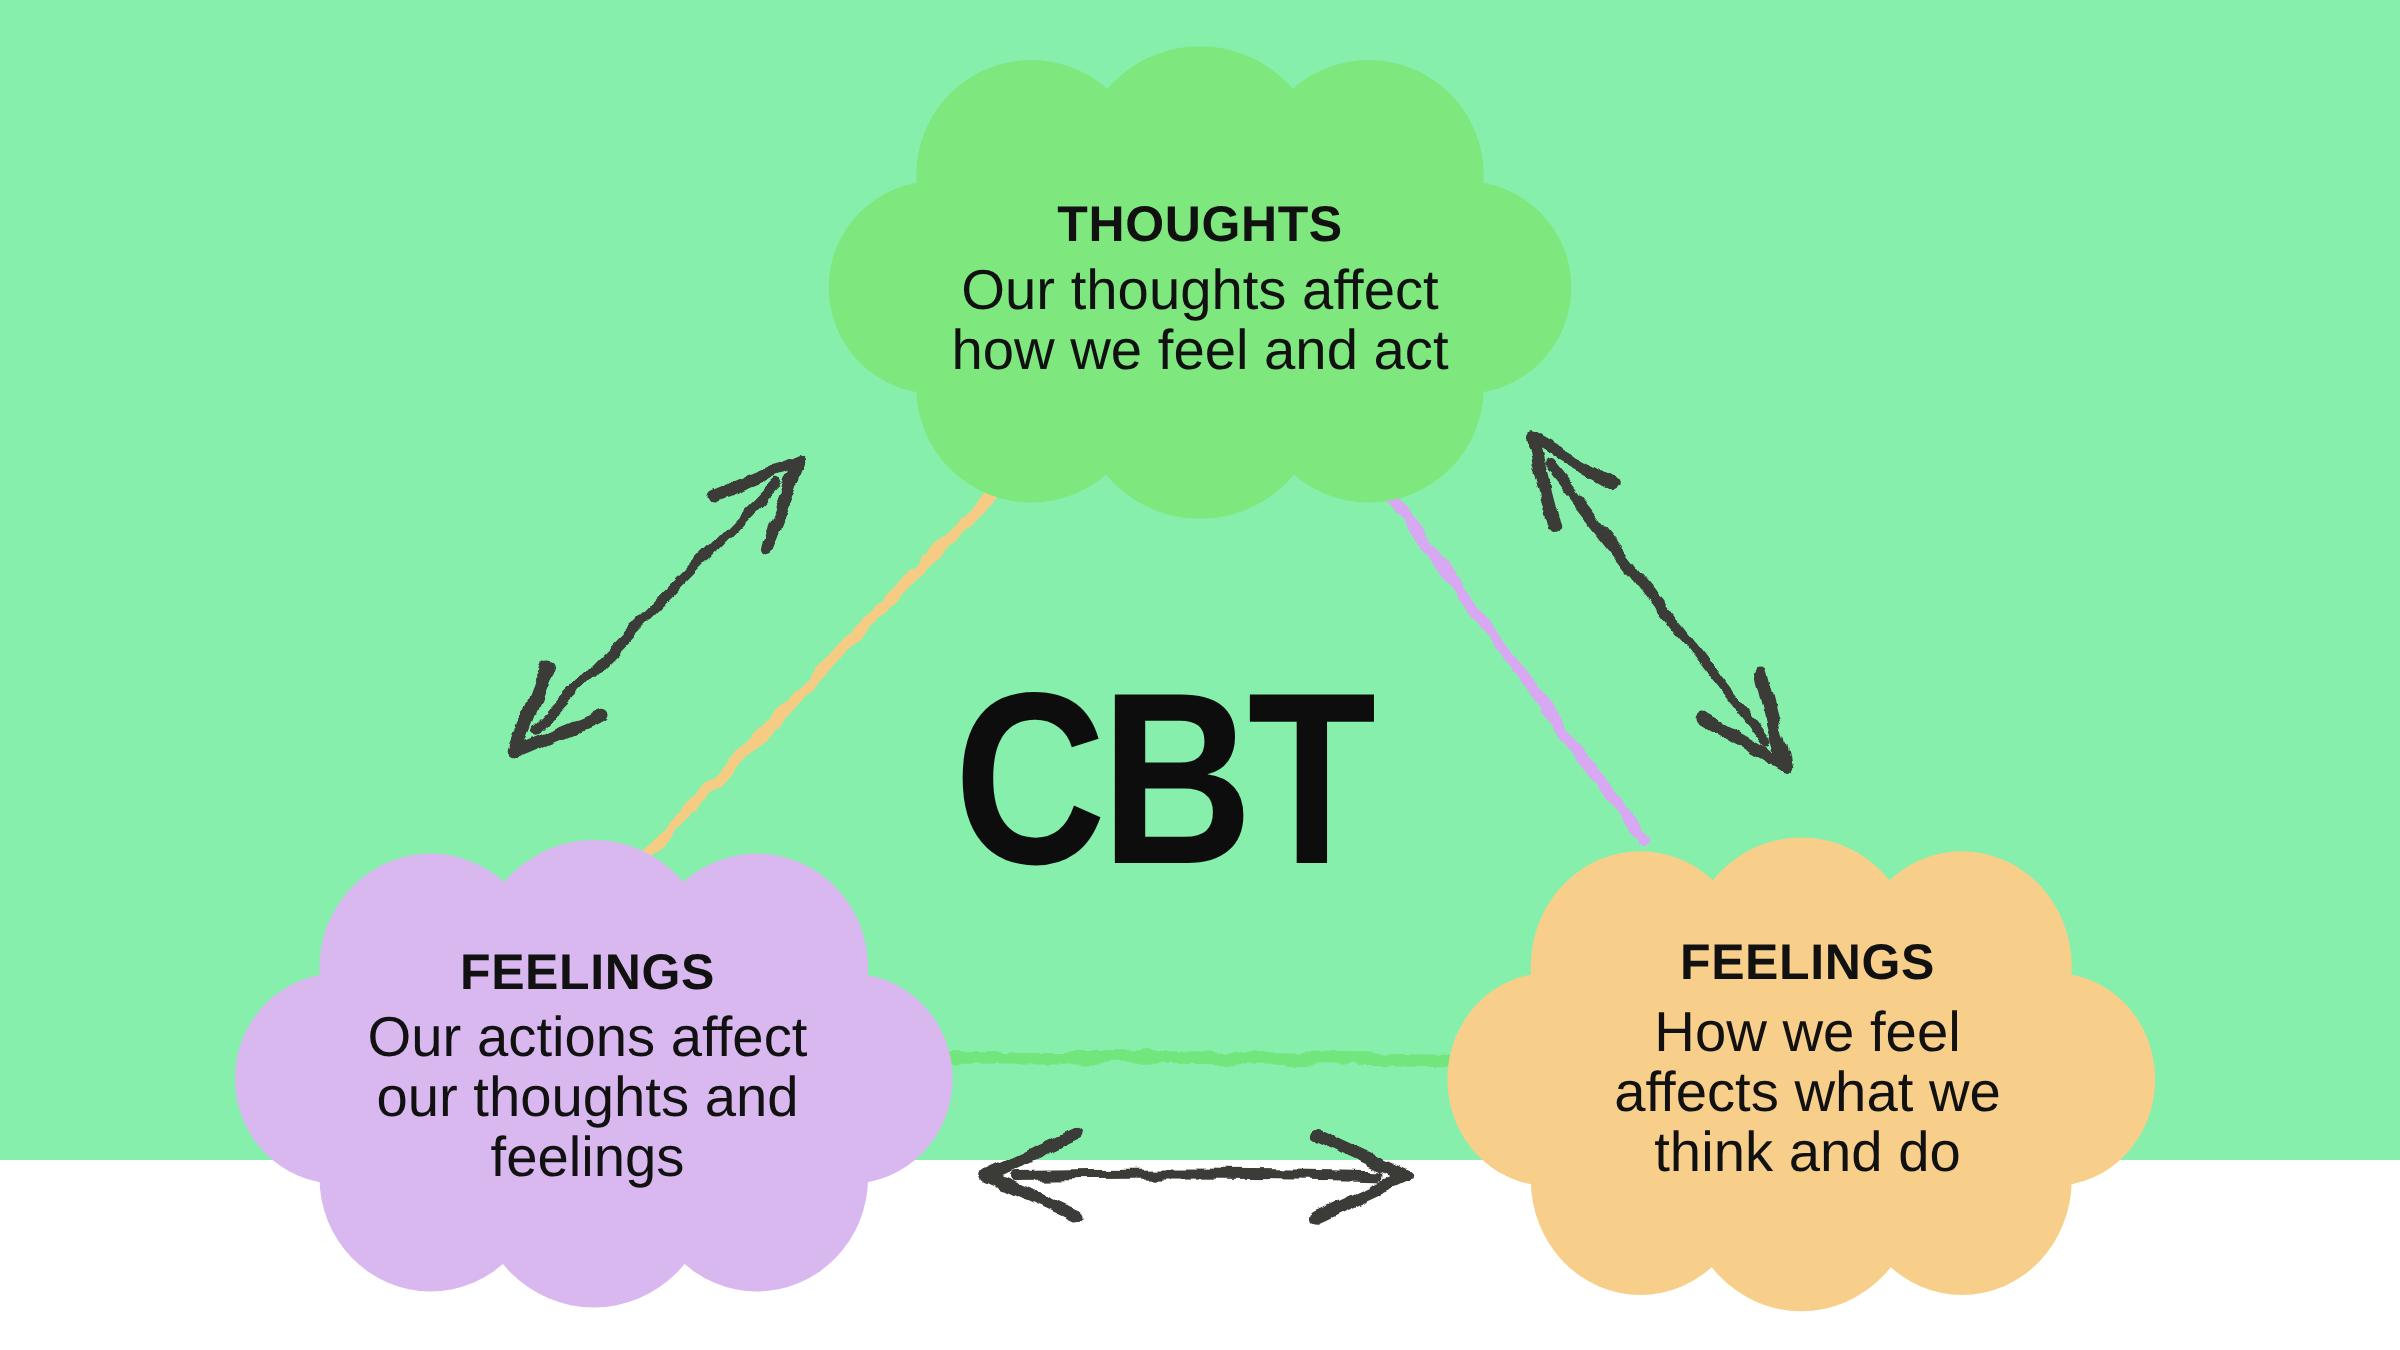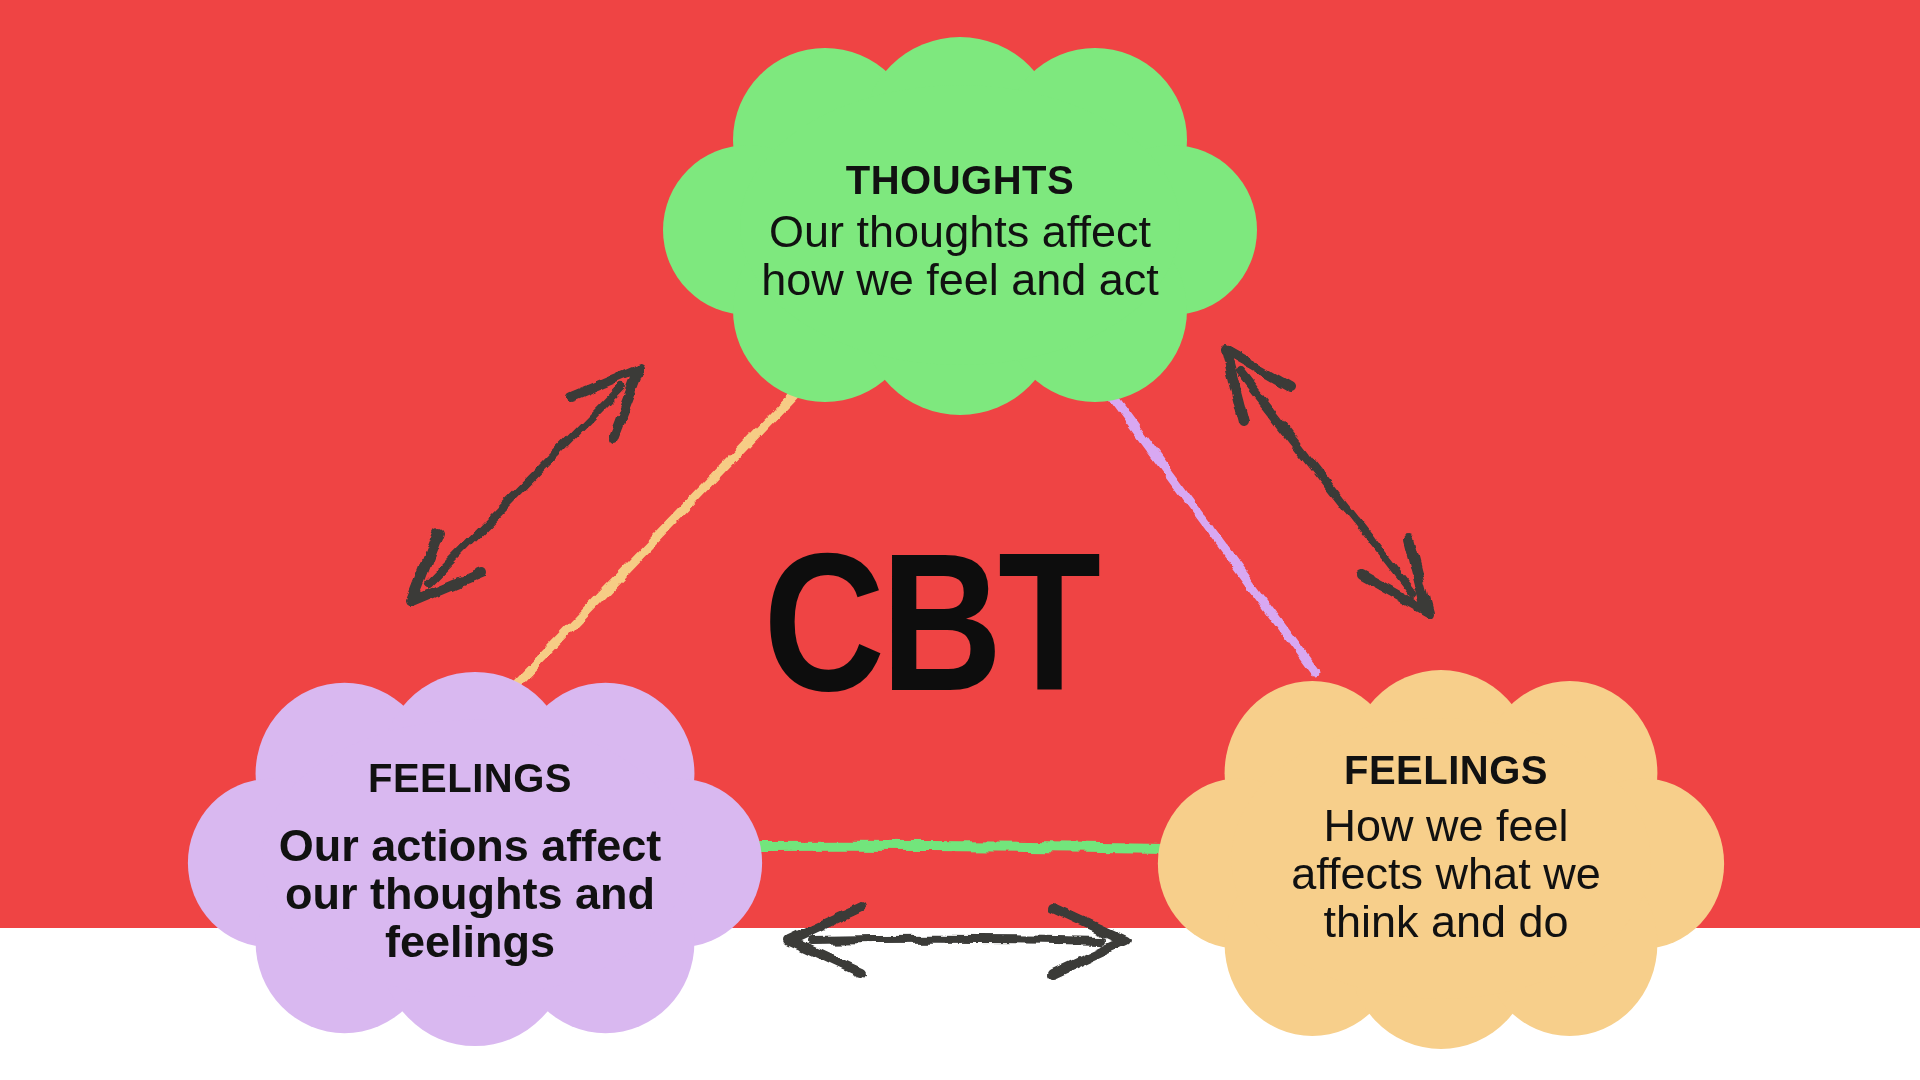--- a/index.html
+++ b/index.html
@@ -5,21 +5,21 @@
   html, body { margin: 0; padding: 0; }
   body {
     width: 1920px; height: 1080px;
     background: #ffffff;
     font-family: "Liberation Sans", "DejaVu Sans", sans-serif;
     overflow: hidden;
   }
   .canvas {
     position: relative;
     width: 1920px; height: 928px;
-    background: #ef4444;
+    background: #86efac;
   }
   svg.art {
     position: absolute;
     left: 0; top: 0;
     width: 1920px; height: 1080px;
     display: block;
   }
   .cloud-text {
     position: absolute;
     text-align: center;
@@ -35,21 +35,21 @@
   }
   .cloud-body {
     font-size: 45px;
     line-height: 48px;
     font-weight: normal;
     white-space: pre-line;
   }
   .text-thoughts { left: 660px; top: 156px; width: 600px; }
   .text-thoughts .cloud-body { margin-top: 4px; }
   .text-actions { left: 180px; top: 754px; width: 580px; }
-  .text-actions .cloud-body { margin-top: 20px; font-weight: bold; }
+  .text-actions .cloud-body { margin-top: 4px; }
   .text-feelings { left: 1160px; top: 746px; width: 572px; }
   .text-feelings .cloud-body { margin-top: 8px; }
   .cbt-title {
     position: absolute;
     left: 930px; top: 623px;
     transform: translate(-50%, -50%) scaleX(0.86);
     font-size: 196px;
     line-height: 196px;
     font-weight: bold;
     letter-spacing: -5px;

